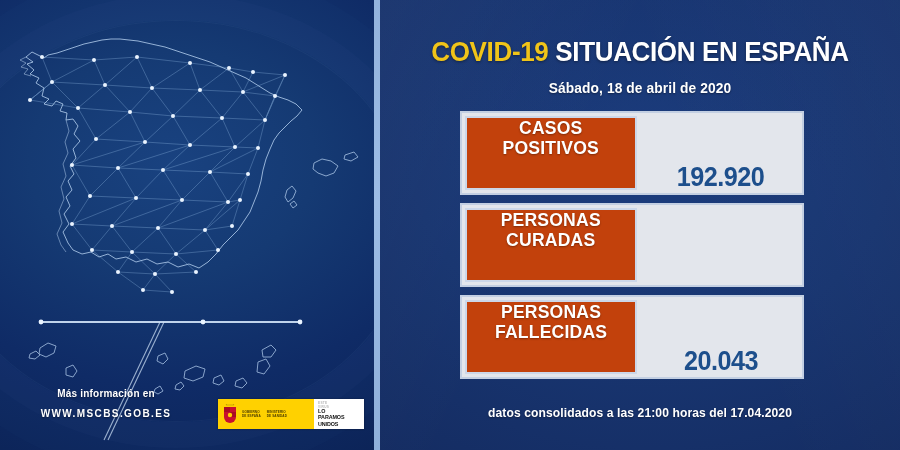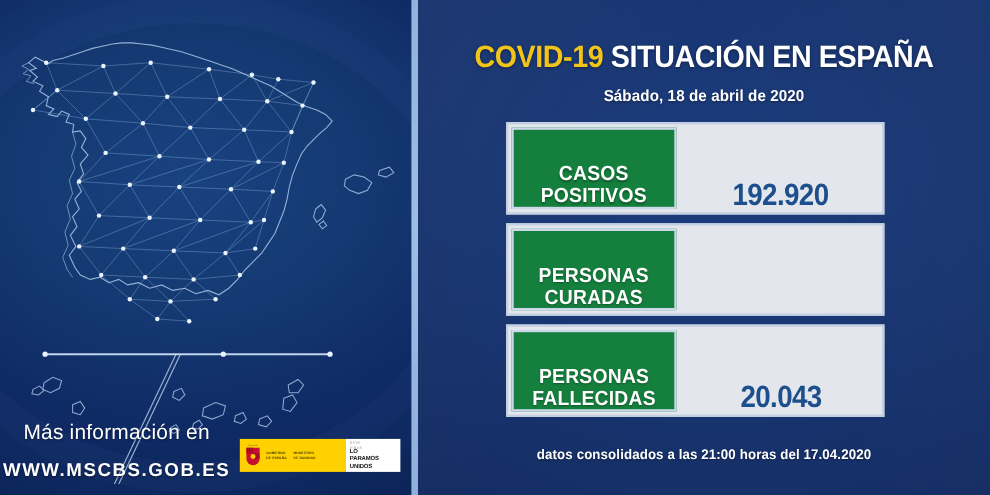--- a/index.html
+++ b/index.html
@@ -52,33 +52,33 @@
   
   .info-block {
     position: absolute;
     left: 0; top: 385px;
     width: 212px;
     text-align: center;
     z-index: 6;
   }
   .info-line1 {
     color: #ffffff;
-    font-size: 19px;
-    font-weight: normal;
+    font-size: 10px;
+    font-weight: bold;
     letter-spacing: 0.2px;
     line-height: 17px;
     text-shadow: 0 1px 2px rgba(0,0,0,0.45);
   }
   .info-line2 {
     color: #ffffff;
-    font-size: 17px;
+    font-size: 10px;
     font-weight: bold;
     letter-spacing: 1.4px;
     line-height: 20px;
-    margin-top: 16px;
+    margin-top: 2px;
     text-shadow: 0 1px 2px rgba(0,0,0,0.45);
   }
 
   
   .logo-strip {
     position: absolute;
     left: 218px; top: 399px;
     width: 146px; height: 30px;
     display: flex;
     z-index: 7;
@@ -199,28 +199,28 @@
   }
   .stat-row {
     display: flex;
     align-items: stretch;
     height: 84px;
     background: #e3e6ec;
     border: 2px solid #c3cfe2;
     box-sizing: border-box;
   }
   .stat-label-cell {
-    width: 150px;
+    width: 172px;
     flex: 0 0 auto;
-    background: #15803d;
+    background: #c2410c;
     border: 2px solid #ccd7e9;
     box-sizing: border-box;
     margin: 3px;
     display: flex;
-    align-items: flex-end;
+    align-items: flex-start;
     justify-content: center;
     text-align: center;
   }
   .stat-label {
     color: #ffffff;
     font-size: 18.5px;
     font-weight: bold;
     line-height: 20px;
     letter-spacing: 0.2px;
     transform: scaleX(0.95);

